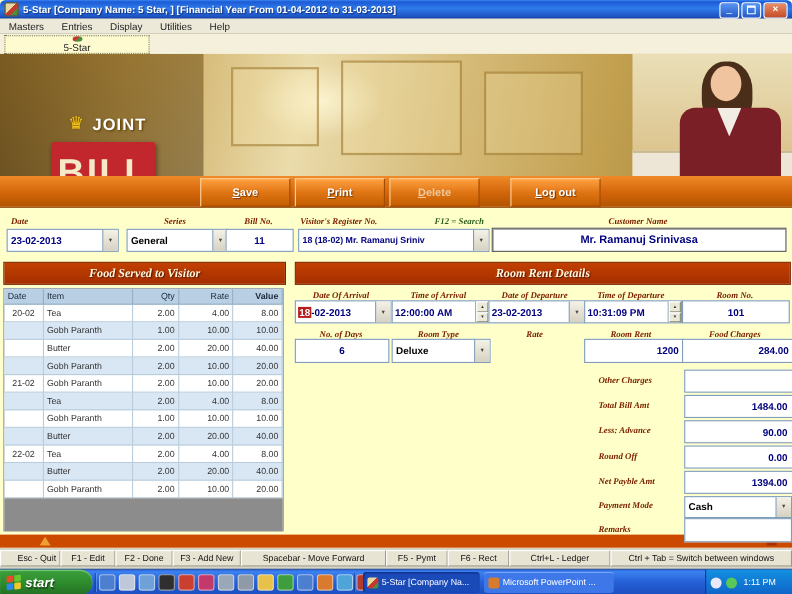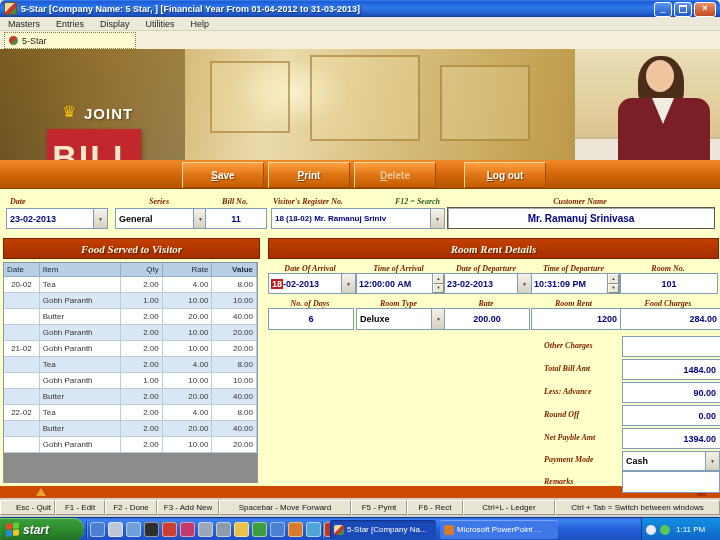--- a/index.html
+++ b/index.html
@@ -13,21 +13,21 @@
   .winbtn{height:13px;margin-left:2px;border:1px solid #fff;border-radius:3px;color:#fff;font-size:9px;line-height:11px;text-align:center;}
   #btn-min,#btn-restore{width:16px;background:linear-gradient(180deg,#5A96F4,#2258C8);}
   #btn-close{width:20px;background:linear-gradient(180deg,#E8906A,#C44A24);font-weight:bold;}
   #win-buttons{position:absolute;right:4px;top:2px;display:flex;}
   #restore-glyph{display:inline-block;width:6px;height:5px;border:1px solid #fff;border-top-width:2px;margin-top:2px;}
 
   
   #menubar{left:0;top:17px;width:720px;height:14px;background:#ECE9D8;border-bottom:1px solid #D4D0BE;display:flex;align-items:center;}
   .menu-item{font-size:9px;color:#222;padding:0 8px;}
   #tabstrip{left:0;top:31px;width:720px;height:18px;background:#F4F0DC;}
-  #tab-5star{left:4px;top:1px;width:130px;height:15px;background:#FFFBD0;border:1px dotted #7A7A5A;display:flex;align-items:center;font-size:9px;color:#222;position:absolute;}
+  #tab-5star{left:4px;top:1px;width:130px;height:15px;background:#FFFBD0;border:1px dotted #7A7A5A;display:flex;align-items:center;font-size:9px;color:#222;position:absolute;flex-direction:column;}
   #tab-icon{width:9px;height:9px;margin:0 4px;background:linear-gradient(135deg,#C23A30 0 50%,#4E8E3A 50%);border-radius:50%;}
 
   
   #banner{left:0;top:49px;width:720px;height:111px;background:linear-gradient(100deg,#8A6B30 0%,#C9A558 16%,#EBDCAC 38%,#D8BE7E 55%,#C2A050 76%,#9C7A35 100%);overflow:hidden;}
   #banner-shade-left{left:0;top:0;width:185px;height:111px;background:linear-gradient(180deg,rgba(110,78,20,.55),rgba(62,42,10,.45));}
   .bn-frame{border:2px solid rgba(150,110,35,.55);background:rgba(245,228,170,.28);}
   #bn-light{left:230px;top:8px;width:120px;height:70px;background:radial-gradient(ellipse at center,rgba(255,248,215,.85),rgba(255,248,215,0) 70%);}
   
   #crown{left:62px;top:53px;font-size:16px;color:#F5C518;text-shadow:0 0 2px #7A5A00;}
   #logo-joint{left:84px;top:56px;font-size:15px;font-weight:bold;color:#FFFFFF;letter-spacing:1px;text-shadow:1px 1px 2px #5A3A00;}
@@ -334,23 +334,20 @@
     <div class="lbl" style="left:531px;top:110px;width:85px;text-align:center;">Room Rent</div>
     <div class="lbl" style="left:620px;top:110px;width:96px;text-align:center;">Food Charges</div>
 
     <div class="field center" style="left:268px;top:119px;width:84px;height:20px;">
       <span>6</span>
     </div>
     <div class="field" style="left:356px;top:119px;width:85px;height:20px;padding-left:3px;color:#000;">
       <span>Deluxe</span>
       <span class="combo-arrow">▼</span>
     </div>
-    <div class="field center" style="left:444px;top:119px;width:84px;height:20px;">
-      <span>200.00</span>
-    </div>
     <div class="field right" style="left:531px;top:119px;width:85px;height:20px;">
       <span>1200</span>
     </div>
     <div class="field right" style="left:620px;top:119px;width:96px;height:20px;">
       <span>284.00</span>
     </div>
 
     <div id="summary">
         <div class="lbl" style="left: 544px; top: 152px;">Other Charges</div>
         <div class="field right sum-field" style="left: 622px; top: 147px; width: 93px; height: 19px;"></div>

